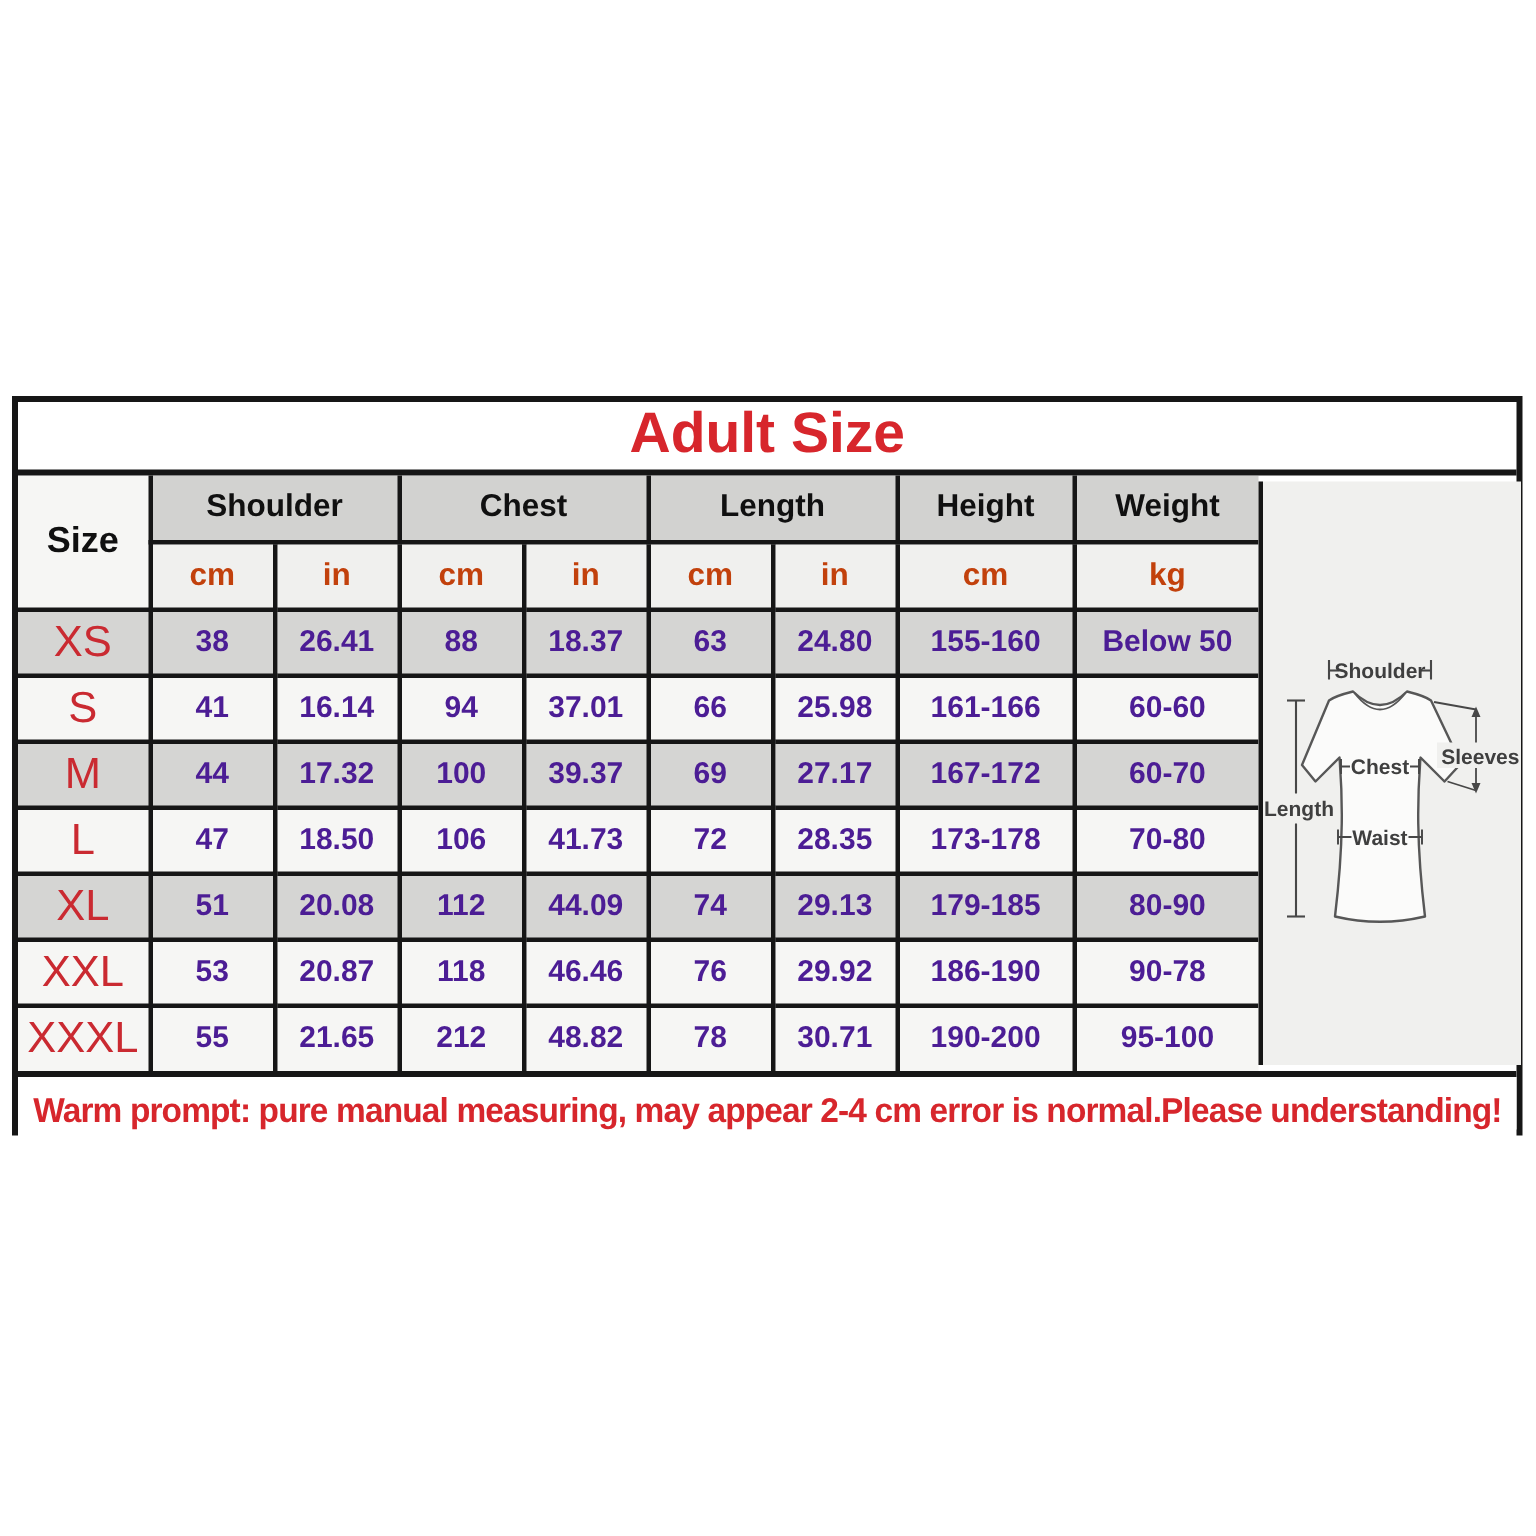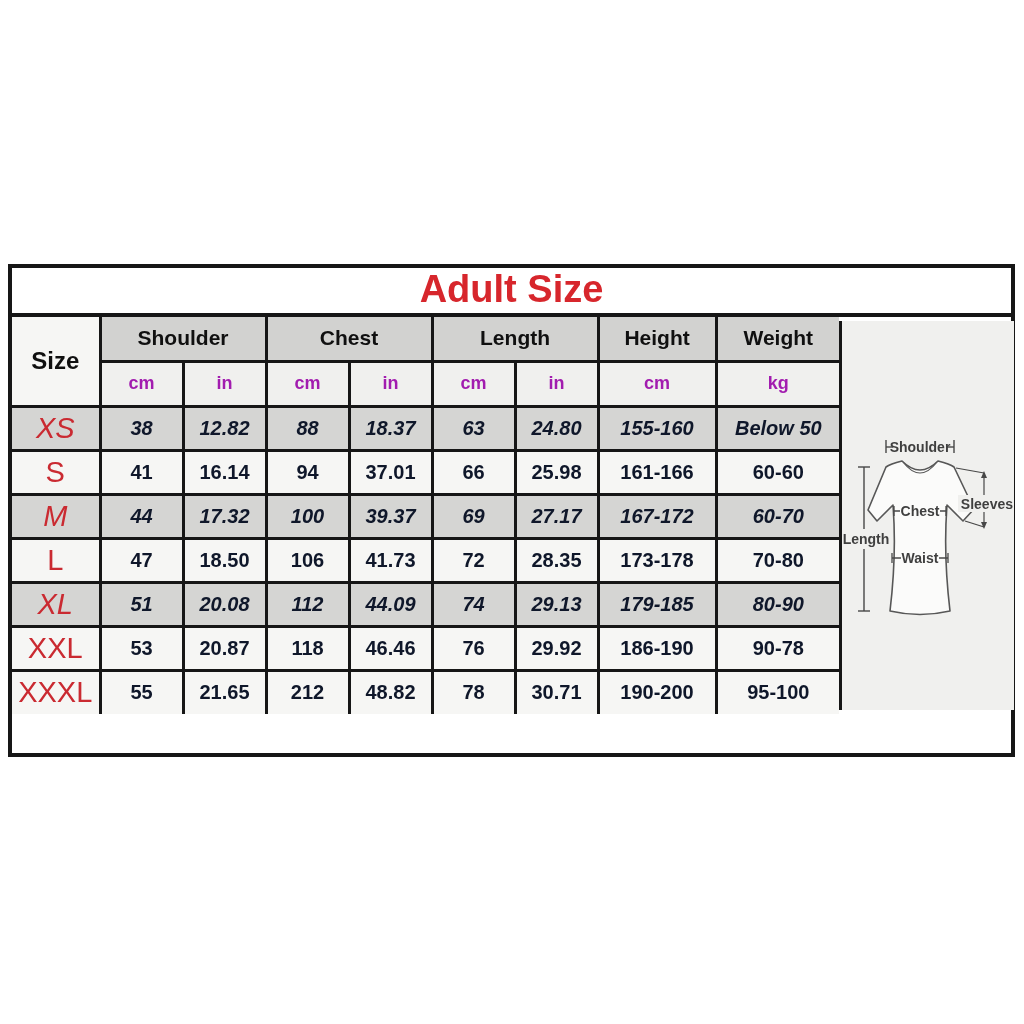--- a/index.html
+++ b/index.html
@@ -21,27 +21,27 @@
   .size-table th, .size-table td {
     border:3px solid var(--border-black);
     text-align:center; vertical-align:middle; padding:0; overflow:hidden;
   }
   .size-table tr > *:first-child { border-left:0; }
   .size-table thead tr:first-child > * { border-top:0; }
   .size-table tbody tr:last-child > * { border-bottom:0; }
   .size-table tr > *.lastcol { border-right:0; }
   .grp    { background:var(--header-gray); font-size:21px; font-weight:bold; color:#101010; height:44px; }
   .size-h { background:var(--row-white); font-size:24px; font-weight:bold; color:#101010; }
-  .unit   { background:var(--subheader-bg); font-size:18px; font-weight:bold; color:#a21caf; height:45px; }
+  .unit   { background:var(--subheader-bg); font-size:21px; font-weight:bold; color:#c2410c; height:45px; }
   .thin   { border-left:1px solid var(--line-gray) !important; }
   tbody tr { height:44px; }
-  tbody tr.row-gray  td { background:var(--row-gray);font-style:italic; }
+  tbody tr.row-gray  td { background:var(--row-gray); }
   tbody tr.row-white td { background:var(--row-white); }
   td.size-cell { color:var(--size-red); font-size:29px; font-weight:normal; letter-spacing:0; }
-  td.val { color:#0f172a; font-size:20px; font-weight:bold; }
+  td.val { color:#4c1d95; font-size:20px; font-weight:bold; }
 
   .diagram-cell {
     flex:1; background:var(--diagram-bg); border-left:3px solid var(--border-black);
     display:flex; align-items:center; justify-content:center;
   }
   .diagram-cell svg text {
     font-family:"Liberation Sans", sans-serif; font-weight:bold;
     font-size:14px; fill:var(--diagram-ink);
   }
   .warning-row {
@@ -94,21 +94,21 @@
           <th class="unit">cm</th>
           <th class="unit thin">in</th>
           <th class="unit">cm</th>
           <th class="unit lastcol">kg</th>
         </tr>
       </thead>
       <tbody>
           <tr class="row-gray">
         <td class="size-cell">XS</td>
         <td class="val">38</td>
-        <td class="val thin">12.82</td>
+        <td class="val thin">26.41</td>
         <td class="val">88</td>
         <td class="val thin">18.37</td>
         <td class="val">63</td>
         <td class="val thin">24.80</td>
         <td class="val">155-160</td>
         <td class="val lastcol">Below 50</td>
       </tr>
           <tr class="row-white">
         <td class="size-cell">S</td>
         <td class="val">41</td>
@@ -224,13 +224,16 @@
           <line x1="142" y1="152" x2="142" y2="206"></line>
         </g>
         <polygon points="139,157 145,157 142,150" fill="#474747"></polygon>
         <polygon points="139,201 145,201 142,208" fill="#474747"></polygon>
         <rect x="116" y="174" width="56" height="17" fill="var(--diagram-bg)"></rect>
         <text x="171" y="188" text-anchor="end">Sleeves</text>
       </svg>
     </div>
   </div>
 
+  <div class="warning-row">
+    <span>Warm prompt: pure manual measuring, may appear 2-4 cm error is normal.Please understanding!</span>
+  </div>
 </div>
 
 </body></html>

